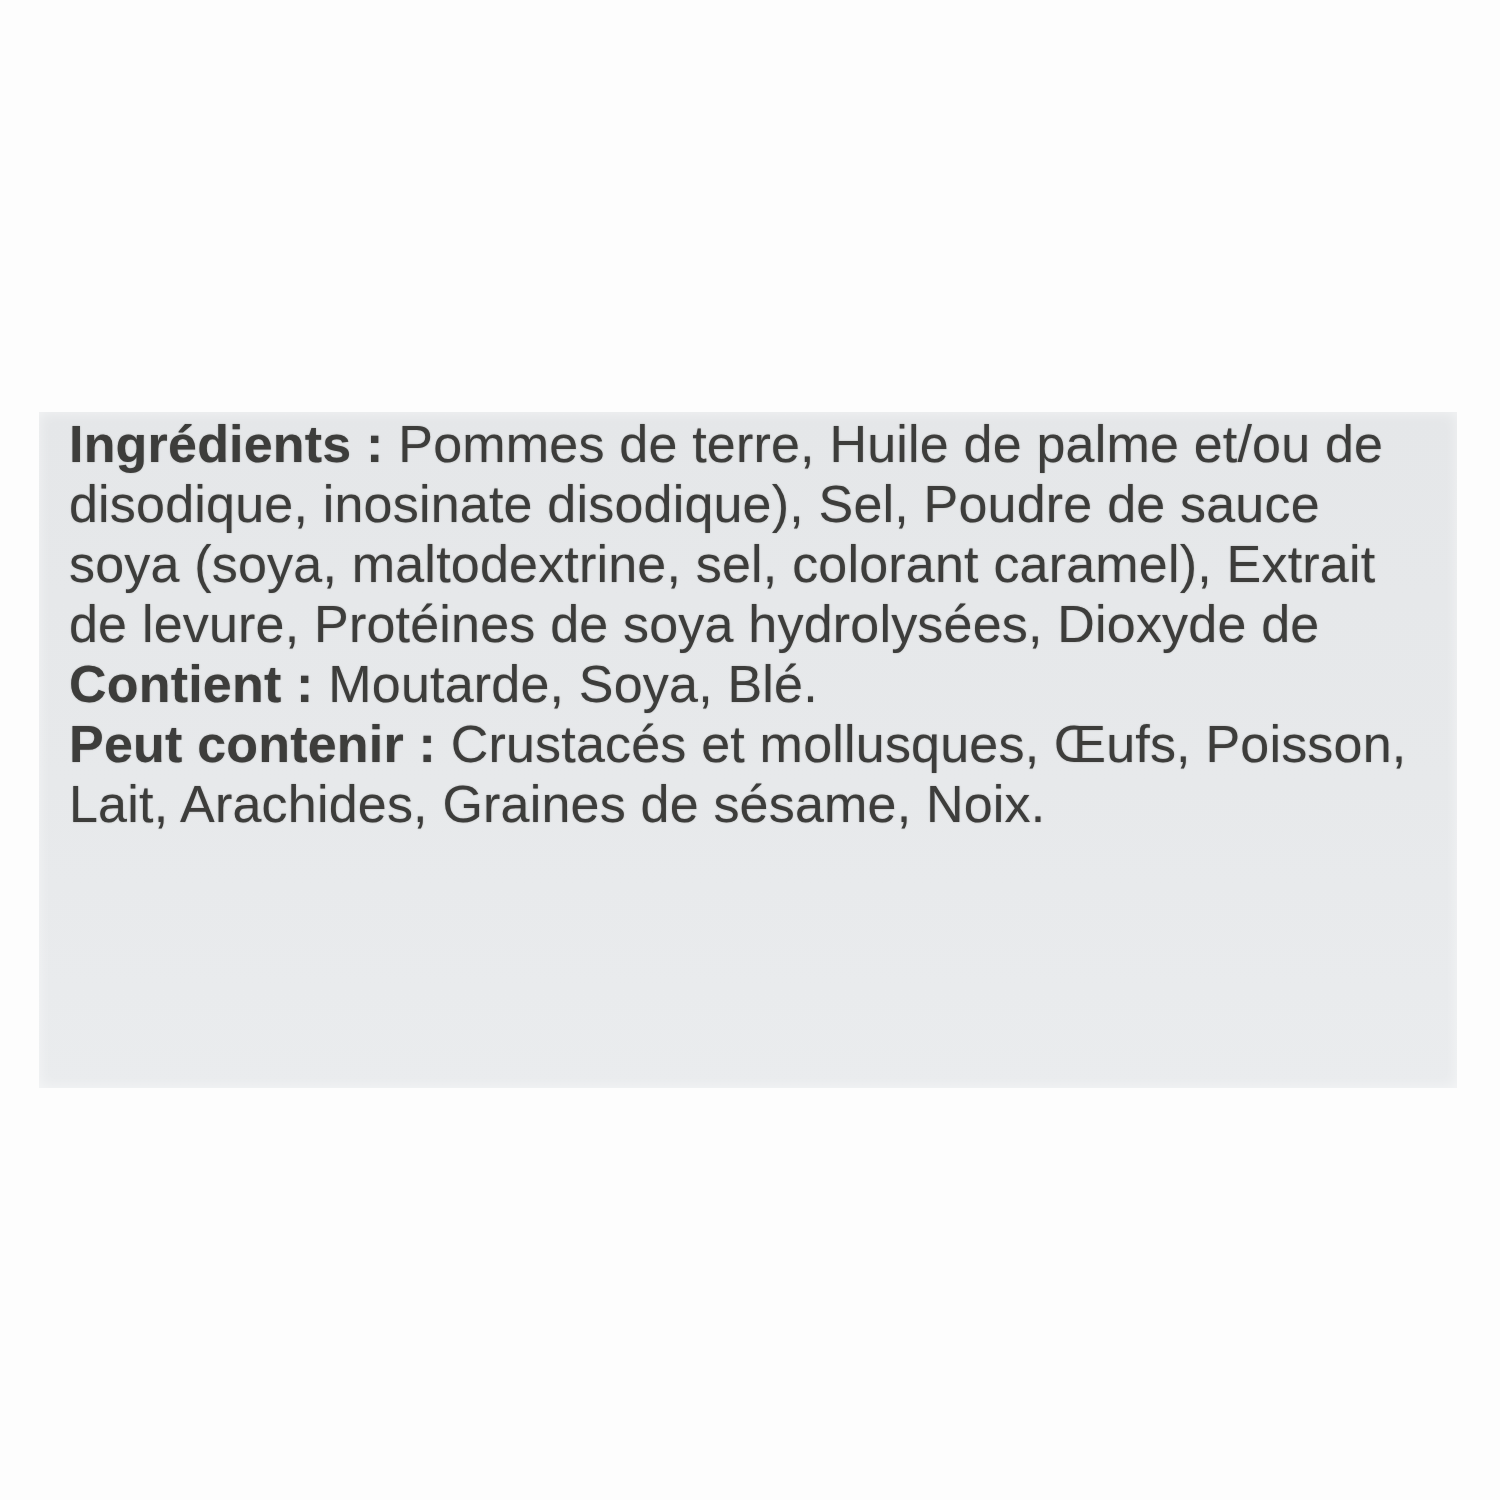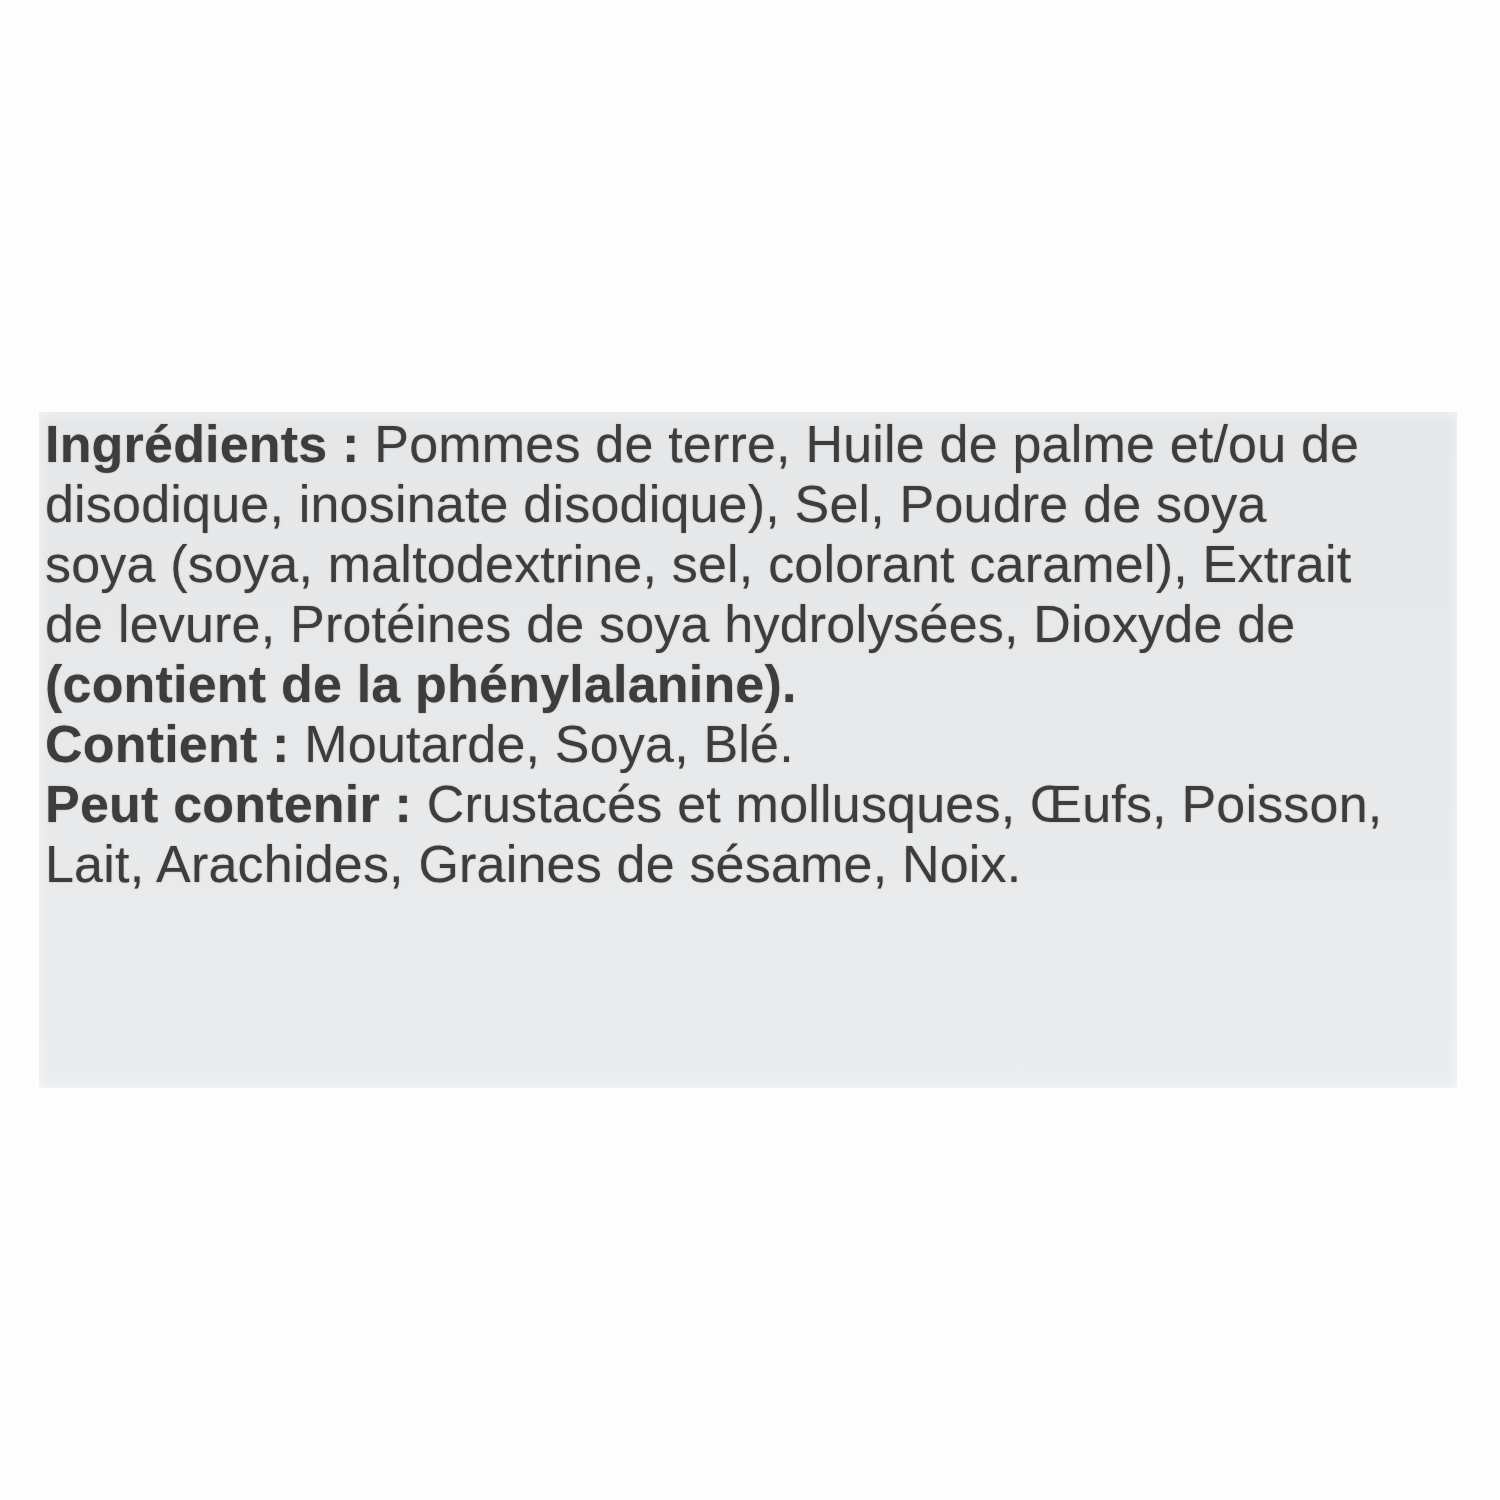--- a/index.html
+++ b/index.html
@@ -17,21 +17,21 @@
     height: 1500px;
     background: #fdfdfd;
   }
   .label-box {
     position: absolute;
     left: 39px;
     top: 412px;
     width: 1418px;
     height: 676px;
     box-sizing: border-box;
-    padding: 2px 12px 0 6px;
+    padding: 2px 12px 0 30px;
     background: linear-gradient(180deg, #e5e7e9 0%, #e7e9eb 55%, #eaecee 100%);
     box-shadow: inset 0 0 14px rgba(255,255,255,0.55);
     color: #3d3d3b;
     font-size: 52px;
     line-height: 60px;
     letter-spacing: 0.2px;
     white-space: nowrap;
     overflow: hidden;
     text-shadow: 0 0 1.5px rgba(61,61,59,0.45);
   }
@@ -45,28 +45,27 @@
 </head>
 <body>
 
 <div class="canvas">
   <div class="label-box">
 
     <div class="line"><span class="b">Ingrédients :</span><span> Pommes de terre, Huile de palme et/ou de</span></div>
 
 
 
-    <div class="line"><span>disodique, inosinate disodique), Sel, Poudre de soya</span></div>
+    <div class="line"><span>disodique, inosinate disodique), Sel, Poudre de sauce</span></div>
 
     <div class="line"><span>soya (soya, maltodextrine, sel, colorant caramel), Extrait</span></div>
 
     <div class="line"><span>de levure, Protéines de soya hydrolysées, Dioxyde de</span></div>
 
 
-    <div class="line"><span class="b">(contient de la phénylalanine).</span></div>
 
     <div class="line"><span class="b">Contient :</span><span> Moutarde, Soya, Blé.</span></div>
 
     <div class="line"><span class="b">Peut contenir :</span><span> Crustacés et mollusques, Œufs, Poisson,</span></div>
 
     <div class="line"><span>Lait, Arachides, Graines de sésame, Noix.</span></div>
 
   </div>
 </div>
 

